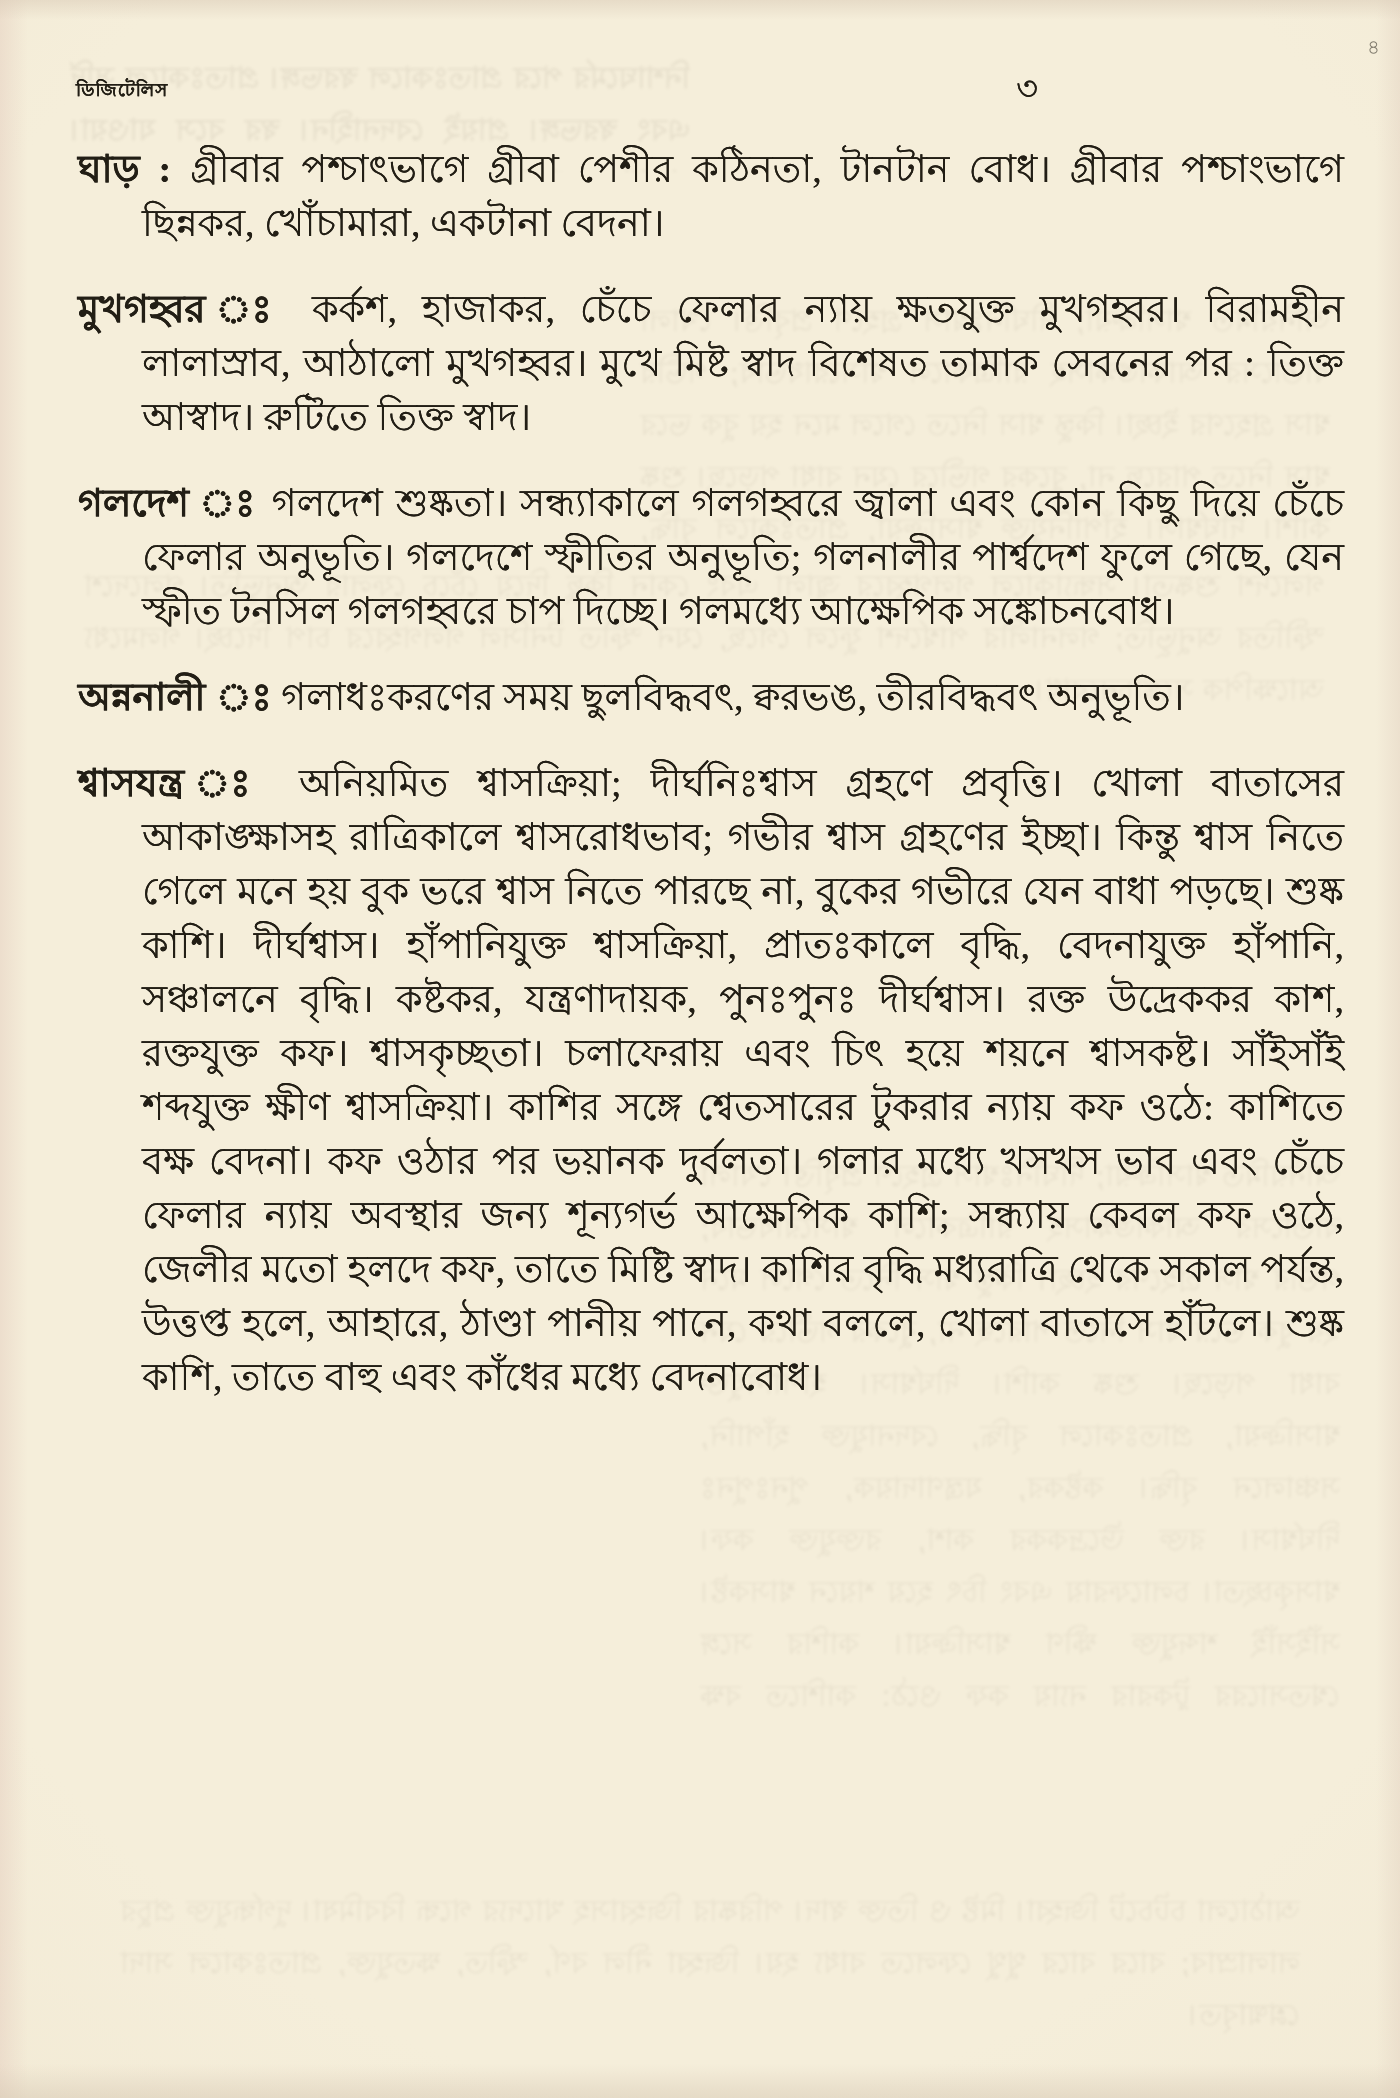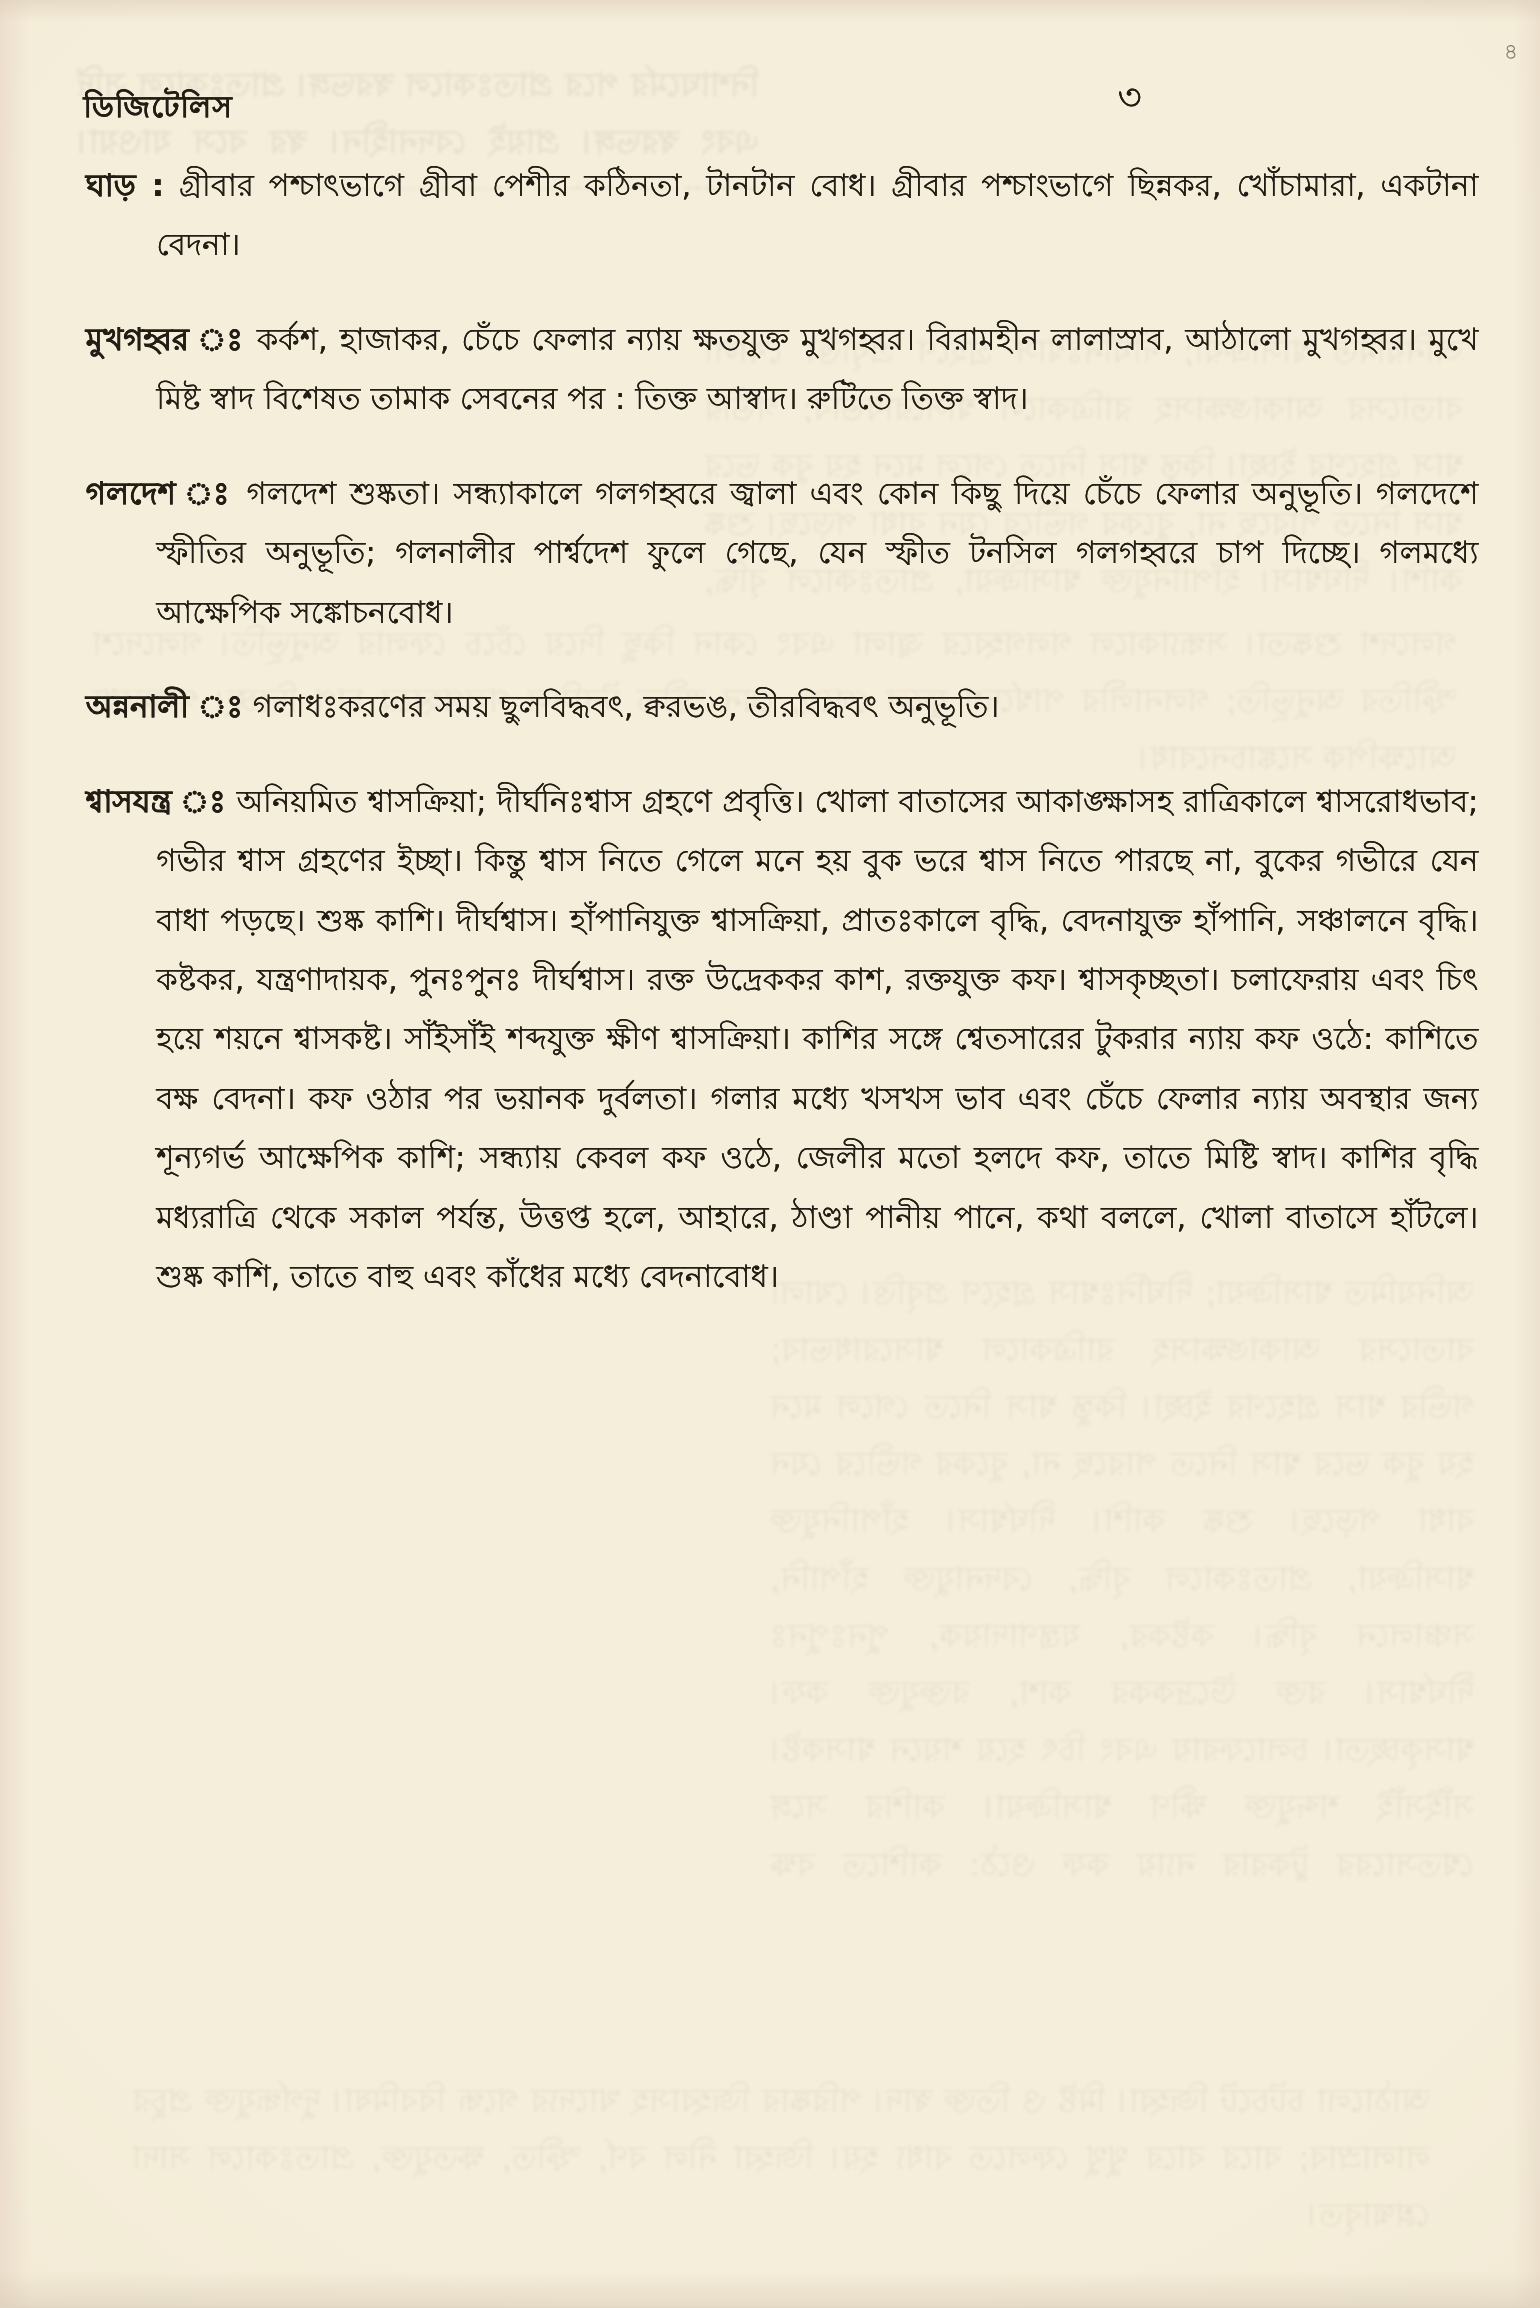--- a/index.html
+++ b/index.html
@@ -30,21 +30,21 @@
     filter: blur(1.6px);
     font-size: 30px;
     line-height: 52px;
     text-align: justify;
     overflow: hidden;
   }
 
   .header-title {
     position: absolute;
     top: 76px; left: 76px;
-    font-size: 27px;
+    font-size: 18px;
     font-weight: bold;
     letter-spacing: 1px;
     text-shadow: 0 0 0.6px currentColor;
   }
   .page-number {
     position: absolute;
     top: 62px; left: 1016px;
     font-size: 34px;
     text-shadow: 0 0 0.5px currentColor;
   }
@@ -53,27 +53,28 @@
     top: 32px; right: 20px;
     font-size: 20px;
     opacity: 0.55;
   }
 
   .content {
     position: absolute;
     top: 142px; left: 78px; right: 56px;
   }
   .para {
-    font-size: 28px;
+    font-size: 38px;
     line-height: 54px;
     text-align: justify;
     margin: 0 0 32px 0;
     padding-left: 64px;
     text-indent: -64px;
     text-shadow: 0 0 0.6px currentColor;
+    font-family: Liberation Serif, serif;
   }
   .para .label { font-weight: bold; }
 </style>
 </head>
 <body>
 
 <div class="page">
 
   <div class="ghost-layer">
     <div class="ghost" style="top:52px; left:70px; width:620px; height:120px; font-weight:bold;">নিশাঘর্মের পরে প্রাতঃকালে স্বরভঙ্গ। প্রাতঃকালে সর্দি এবং স্বরভঙ্গ। প্রায়ই বেদনাহীন। স্বর বসে যাওয়া। গলাধঃকরণকালে শ্বাসরুদ্ধকর অবস্থা।</div>

